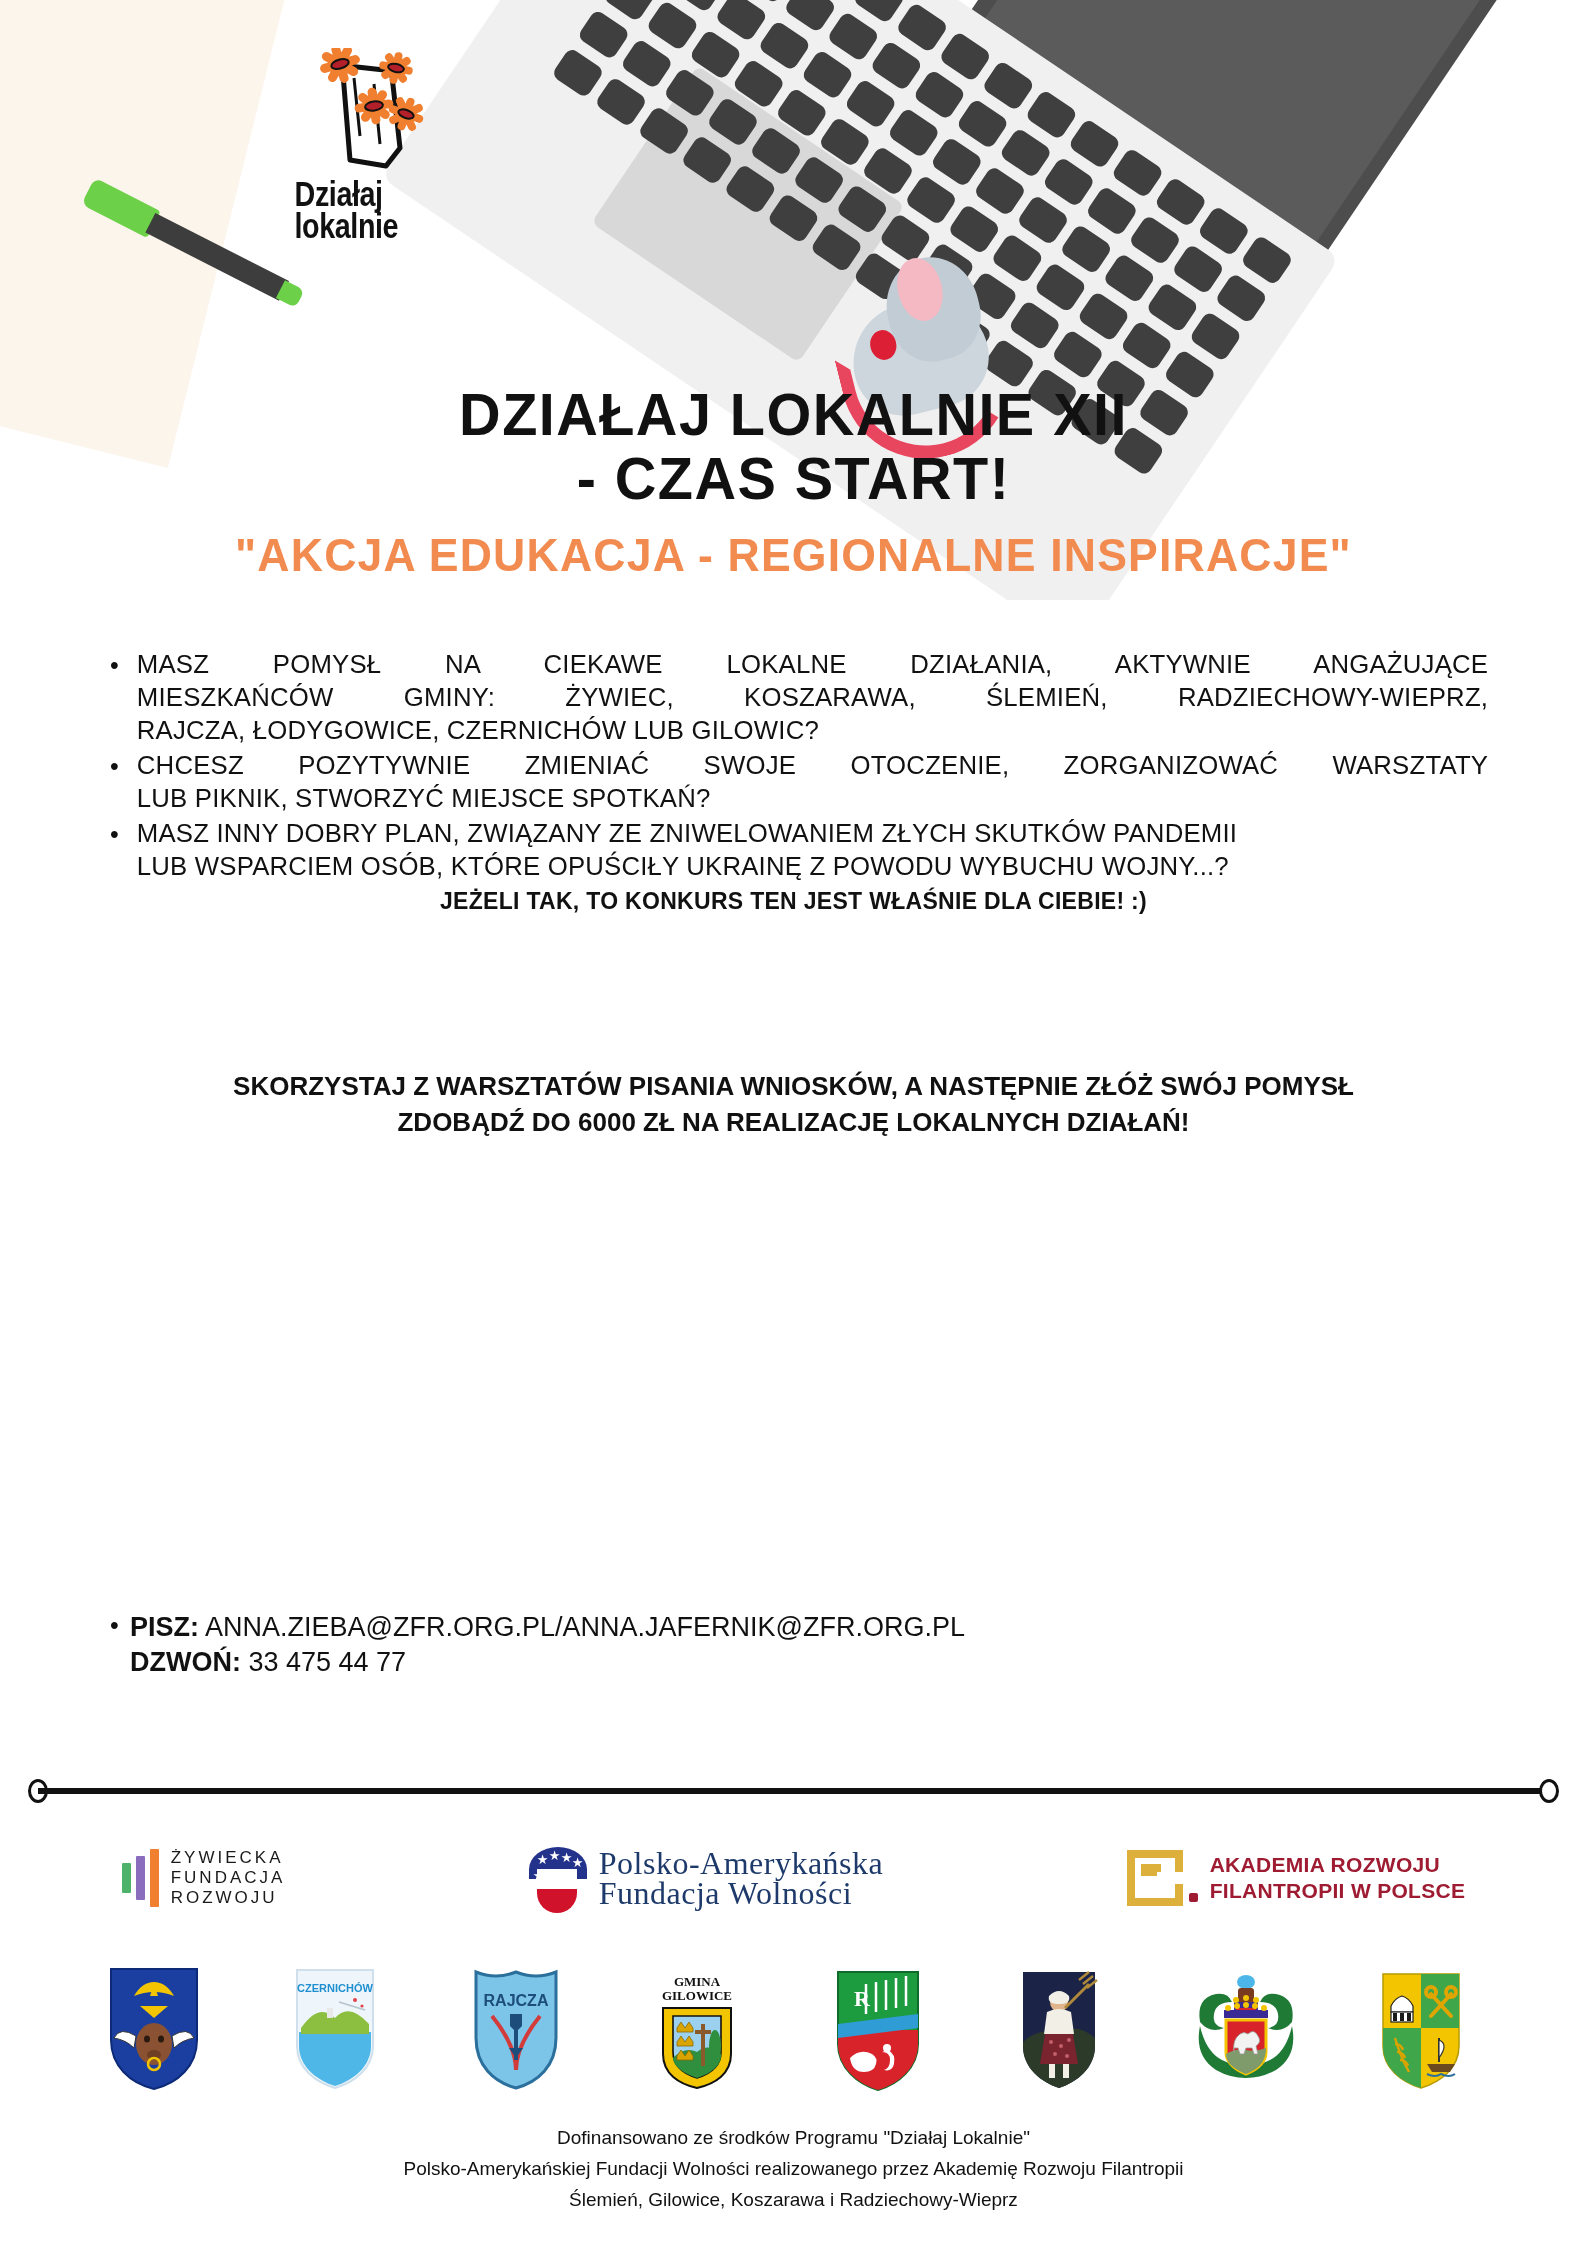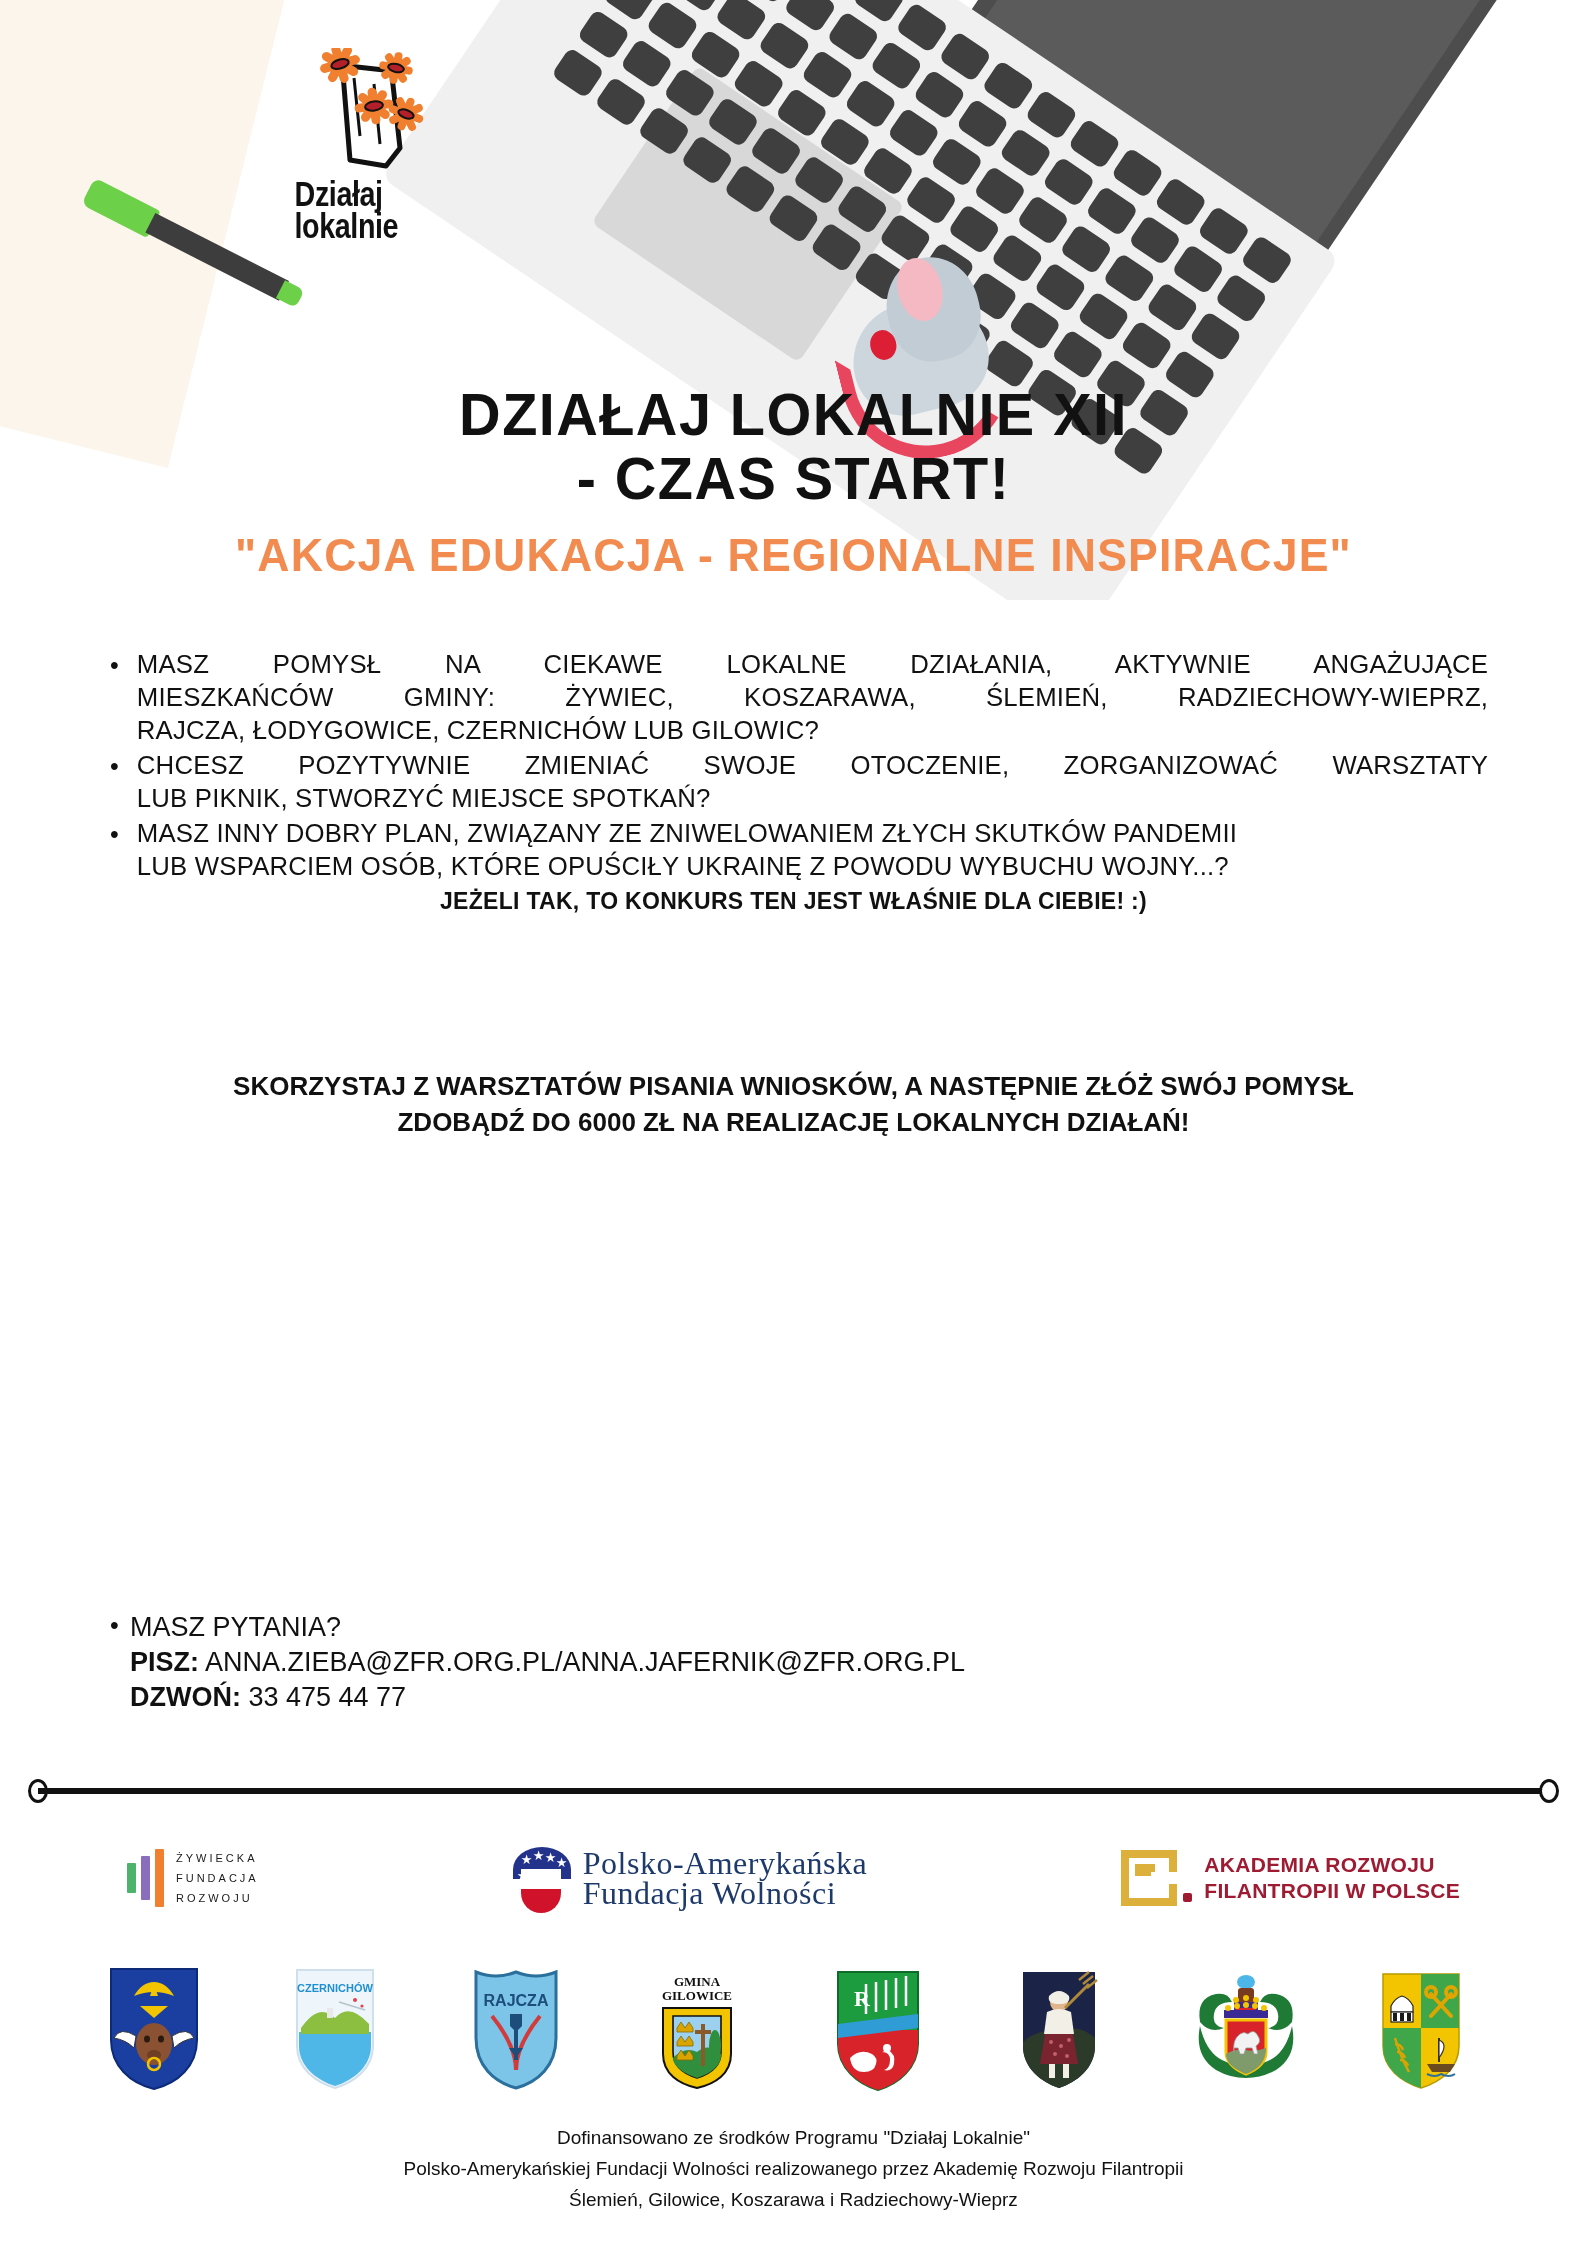--- a/index.html
+++ b/index.html
@@ -296,21 +296,21 @@
   }
   .sponsor { display: flex; align-items: center; gap: 12px; }
 
   .zfr-bars { display: flex; align-items: center; gap: 5px; height: 52px; }
   .zfr-bars i { display: block; width: 9px; border-radius: 1px; }
   .zfr-bars i.g { height: 30px; background: #4db36a; }
   .zfr-bars i.p { height: 44px; background: #8a6ebd; }
   .zfr-bars i.o { height: 58px; background: #f08030; }
   .zfr-text {
     font-family: "Liberation Sans", sans-serif;
-    font-size: 11px;
+    font-size: 17px;
     letter-spacing: 3px;
     line-height: 20px;
     color: #1a1a1a;
   }
 
   .paff-mark {
     width: 58px; height: 70px;
     position: relative;
   }
   .paff-mark .blue {
@@ -582,21 +582,20 @@
 <div class="center-note" id="note-skorzystaj">
   <div>SKORZYSTAJ Z WARSZTATÓW PISANIA WNIOSKÓW, A NASTĘPNIE ZŁÓŻ SWÓJ POMYSŁ</div>
   <div>
     <span>ZDOBĄDŹ DO </span><span class="bold">6000 ZŁ</span><span> NA REALIZACJĘ LOKALNYCH DZIAŁAŃ!</span>
   </div>
 </div>
 
 <div class="contact">
   <div class="bullet-dot">•</div>
   <div class="contact-lines">
-    <div>MASZ PYTANIA?</div>
     <div>
       <span class="bold">PISZ:</span><span> ANNA.ZIEBA@ZFR.ORG.PL/ANNA.JAFERNIK@ZFR.ORG.PL</span>
     </div>
     <div>
       <span class="bold">DZWOŃ:</span><span> 33 475 44 77</span>
     </div>
   </div>
 </div>
 
 <div class="divider">

